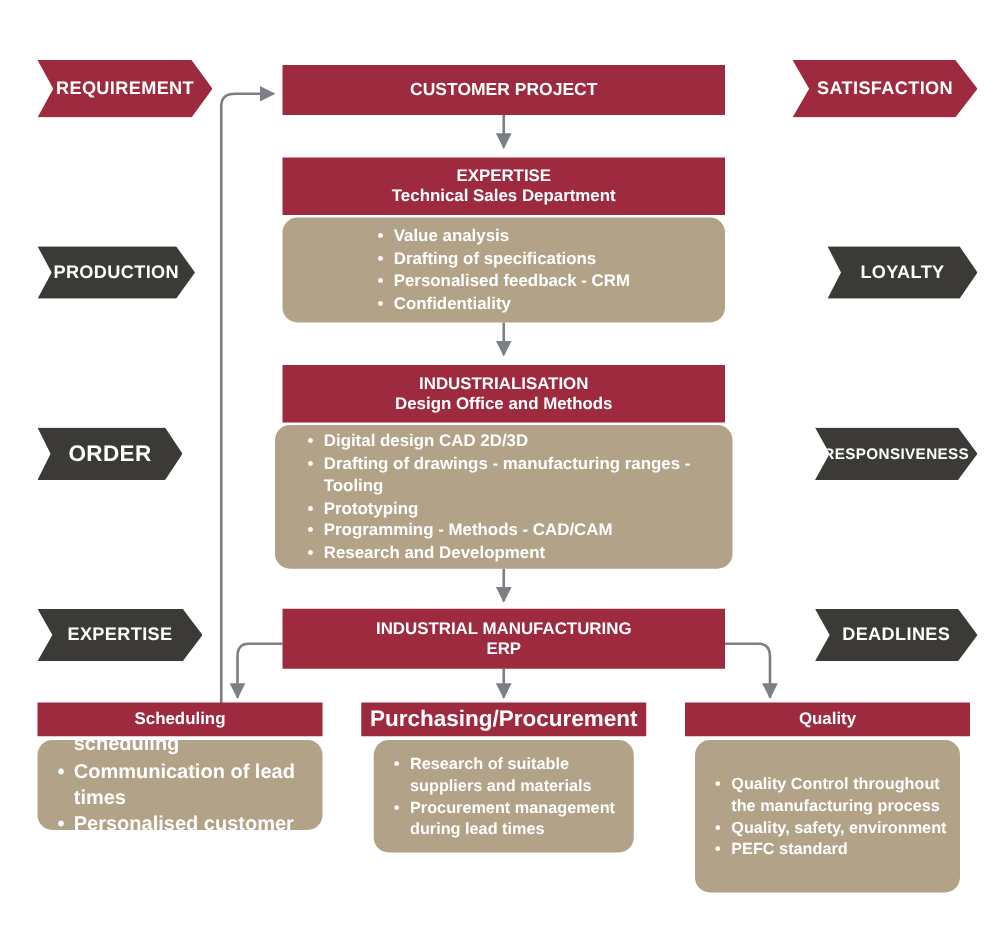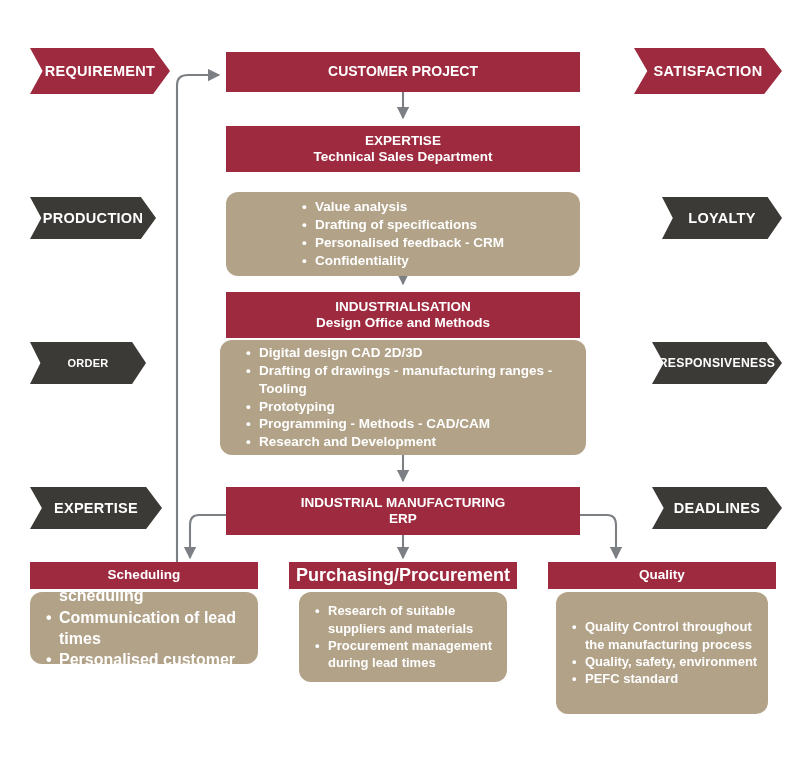--- a/index.html
+++ b/index.html
@@ -107,21 +107,21 @@
   </svg>
 
   <div class="banner red" style="left:30px; top:48px; width:140px; height:46px; font-size:14.5px;">
     <span>REQUIREMENT</span>
   </div>
 
   <div class="banner dark" style="left:30px; top:197px; width:126px; height:42px; font-size:14.5px;">
     <span>PRODUCTION</span>
   </div>
 
-  <div class="banner dark" style="left:30px; top:342px; width:116px; height:42px; font-size:11px;">
+  <div class="banner dark" style="left:30px; top:342px; width:116px; height:42px; font-size:18px;">
     <span>ORDER</span>
   </div>
 
   <div class="banner dark" style="left:30px; top:487px; width:132px; height:42px; font-size:14.5px;">
     <span>EXPERTISE</span>
   </div>
 
   <div class="banner red" style="left:634px; top:48px; width:148px; height:46px; font-size:14.5px;">
     <span>SATISFACTION</span>
   </div>
@@ -140,21 +140,21 @@
 
   <div class="redbox" style="left:226px; top:52px; width:354px; height:40px; font-size:14px;">
     <span>CUSTOMER PROJECT</span>
   </div>
 
   <div class="redbox" style="left:226px; top:126px; width:354px; height:46px; font-size:13.5px;">
     <span>EXPERTISE</span>
     <span class="sub">Technical Sales Department</span>
   </div>
 
-  <div class="tanbox center-block" style="left:226px; top:192px; width:354px; height:84px; font-size:13.5px;">
+  <div class="tanbox center-block" style="left:226px; top:174px; width:354px; height:84px; font-size:13.5px;">
     <ul style="margin:0 auto; padding:0;">
         <li>Value analysis</li>
         <li>Drafting of specifications</li>
         <li>Personalised feedback - CRM</li>
         <li>Confidentiality</li>
       </ul>
   </div>
 
   <div class="redbox" style="left:226px; top:292px; width:354px; height:46px; font-size:13.5px;">
     <span>INDUSTRIALISATION</span>

